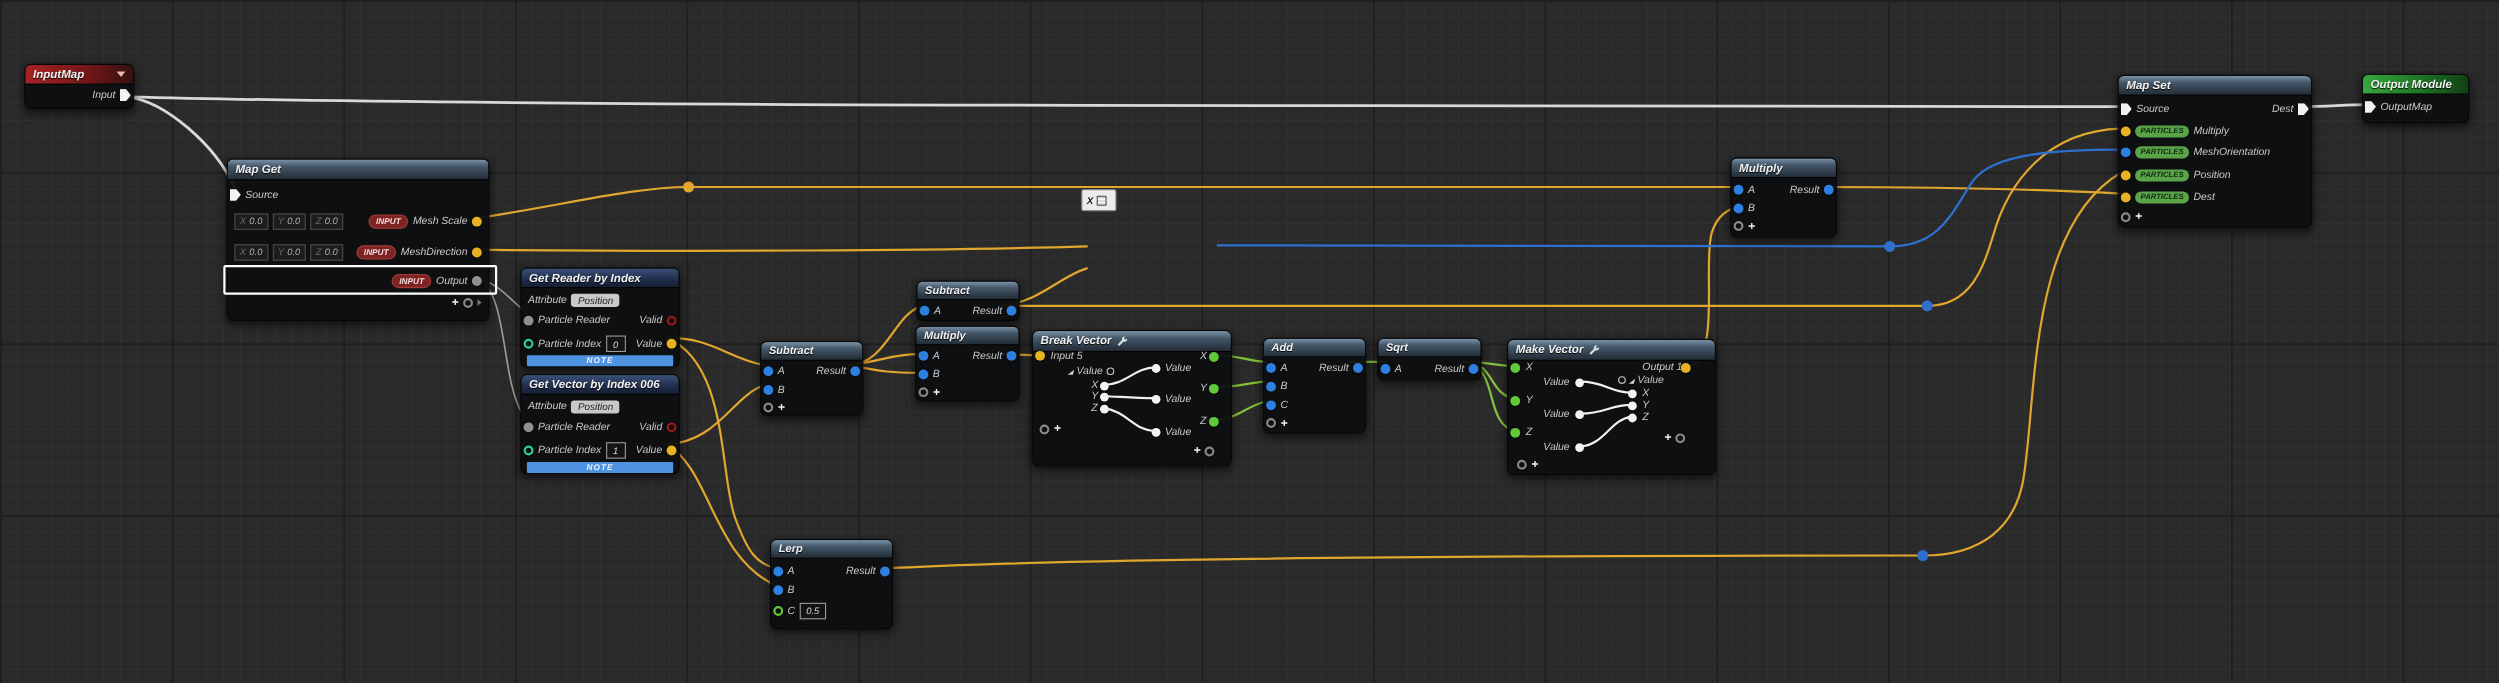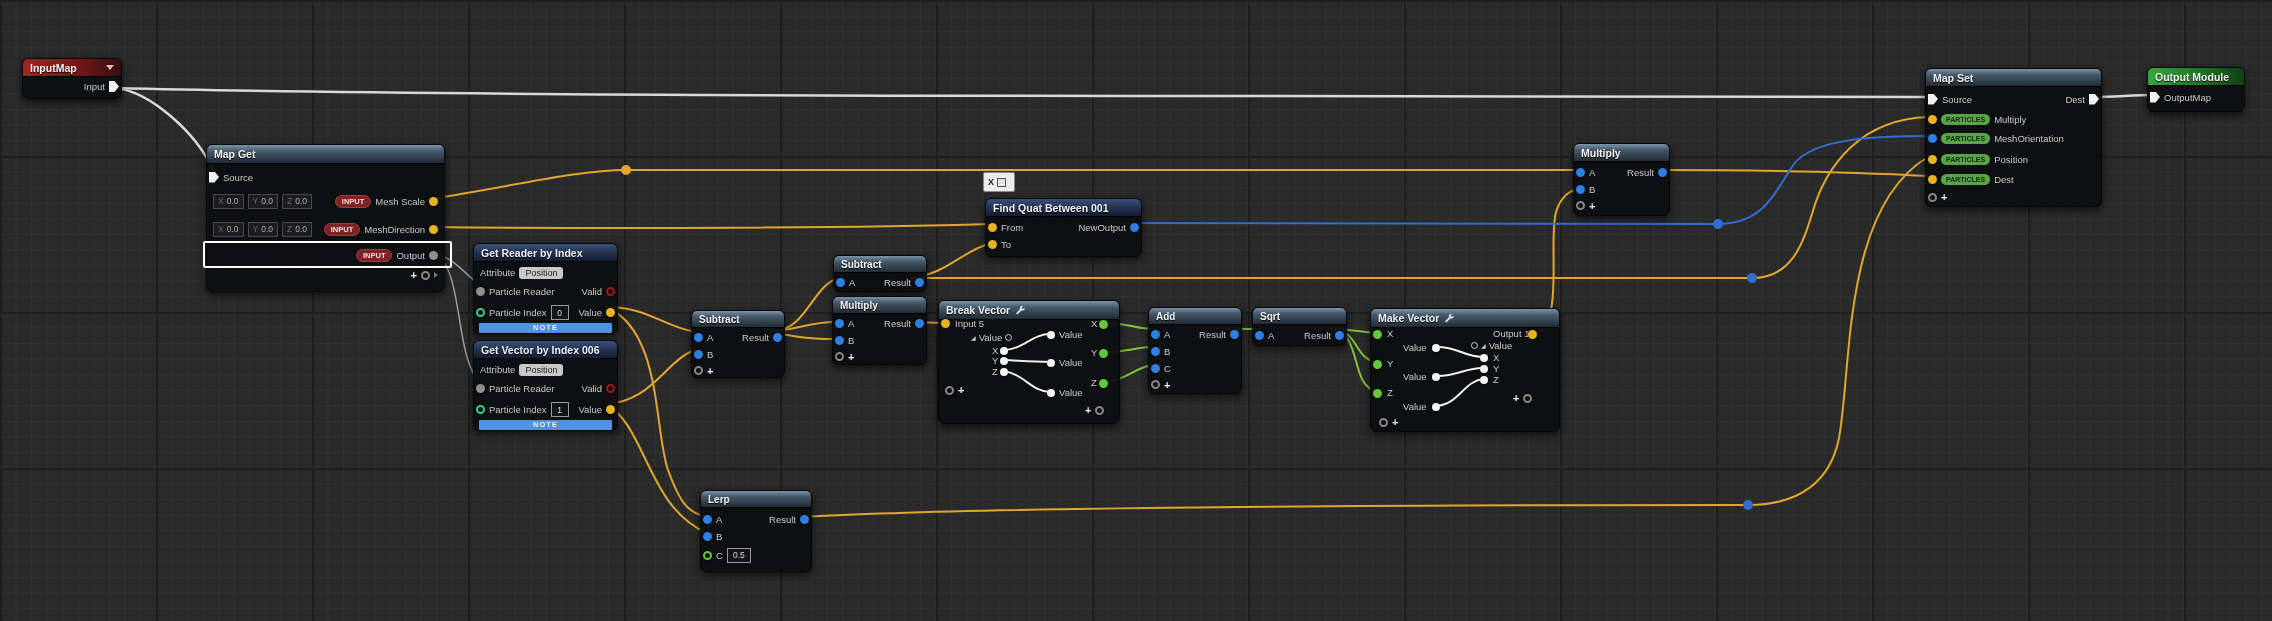--- a/index.html
+++ b/index.html
@@ -5,20 +5,21 @@
   html,body{margin:0;padding:0}
   body{width:2272px;height:621px;overflow:hidden;font-family:"Liberation Sans",sans-serif;background:#2a2a2b}
   #canvas{position:relative;width:2272px;height:621px;
     background-color:var(--background,#2a2a2b);
     background-image:
       linear-gradient(to right, var(--grid_major,#202021) 2px, transparent 2px),
       linear-gradient(to bottom, var(--grid_major,#202021) 2px, transparent 2px),
       linear-gradient(to right, var(--grid_minor,#313132) 1px, transparent 1px),
       linear-gradient(to bottom, var(--grid_minor,#313132) 1px, transparent 1px);
     background-size:156px 156px,156px 156px,15.6px 15.6px,15.6px 15.6px;
+    font-style:italic;
   }
   svg.wires{position:absolute;left:0;top:0;pointer-events:none}
   svg.wires path{pointer-events:stroke}
   .node{position:absolute;background:rgba(13,14,16,.94);border:1px solid #060708;border-radius:6px;
     box-shadow:0 3px 9px rgba(0,0,0,.65);color:#c9c9c9;font-size:9.5px;z-index:2}
   .hd{height:17px;display:flex;align-items:center;gap:5px;padding:0 7px;font-size:10.5px;font-weight:bold;
     color:#f2f2f2;border-radius:5px 5px 0 0;border-bottom:1px solid #000;text-shadow:0 1px 1px #000}
   .hd-steel{background:linear-gradient(180deg,#7b93a8 0%,#45586a 35%,#222c35 100%)}
   .hd-navy{background:linear-gradient(180deg,#3a5078 0%,#22304f 55%,#141d33 100%)}
   .hd-red{background:linear-gradient(90deg,#a82323 0%,#771717 55%,#361010 100%)}
@@ -260,35 +261,20 @@
       <span class="pin hollow edge-l"></span>
       <span class="plus">+</span>
     </div>
   </div>
 
   <div class="tipbox" style="left:983px;top:172px;width:22px;height:16px">
     <span>X</span>
     <span class="mini-ico"></span>
   </div>
 
-  <div class="node" style="left:985px;top:198px;width:155px;height:57px">
-    <div class="hd hd-navy">
-      <span>Find Quat Between 001</span>
-    </div>
-    <div class="r" style="margin-top:2px">
-      <span class="pin edge-l" style="background:var(--pin_yellow)"></span>
-      <span class="lbl">From</span>
-      <span class="lbl right">NewOutput</span>
-      <span class="pin edge-r" style="background:var(--pin_blue)"></span>
-    </div>
-    <div class="r">
-      <span class="pin edge-l" style="background:var(--pin_yellow)"></span>
-      <span class="lbl">To</span>
-    </div>
-  </div>
 
   <div class="node" style="left:938px;top:300px;width:180px;height:122px">
     <div class="hd hd-steel" style="height:18px">
       <span>Break Vector</span>
       <svg class="wrench" width="10" height="10" viewBox="0 0 10 10">
           <path d="M8 1a2.4 2.4 0 0 0-3 3.1L1 8.2 2.4 9.6 6.5 5.5A2.4 2.4 0 0 0 9.6 2.4L8.1 3.9 6.7 2.5 8 1z" fill="#d5dde3"></path>
         </svg>
     </div>
     <span class="pin abs" style="left:2px;top:18px;background:var(--pin_yellow)"></span>
     <span class="lbl abs" style="left:16px;top:17px">Input 5</span>

